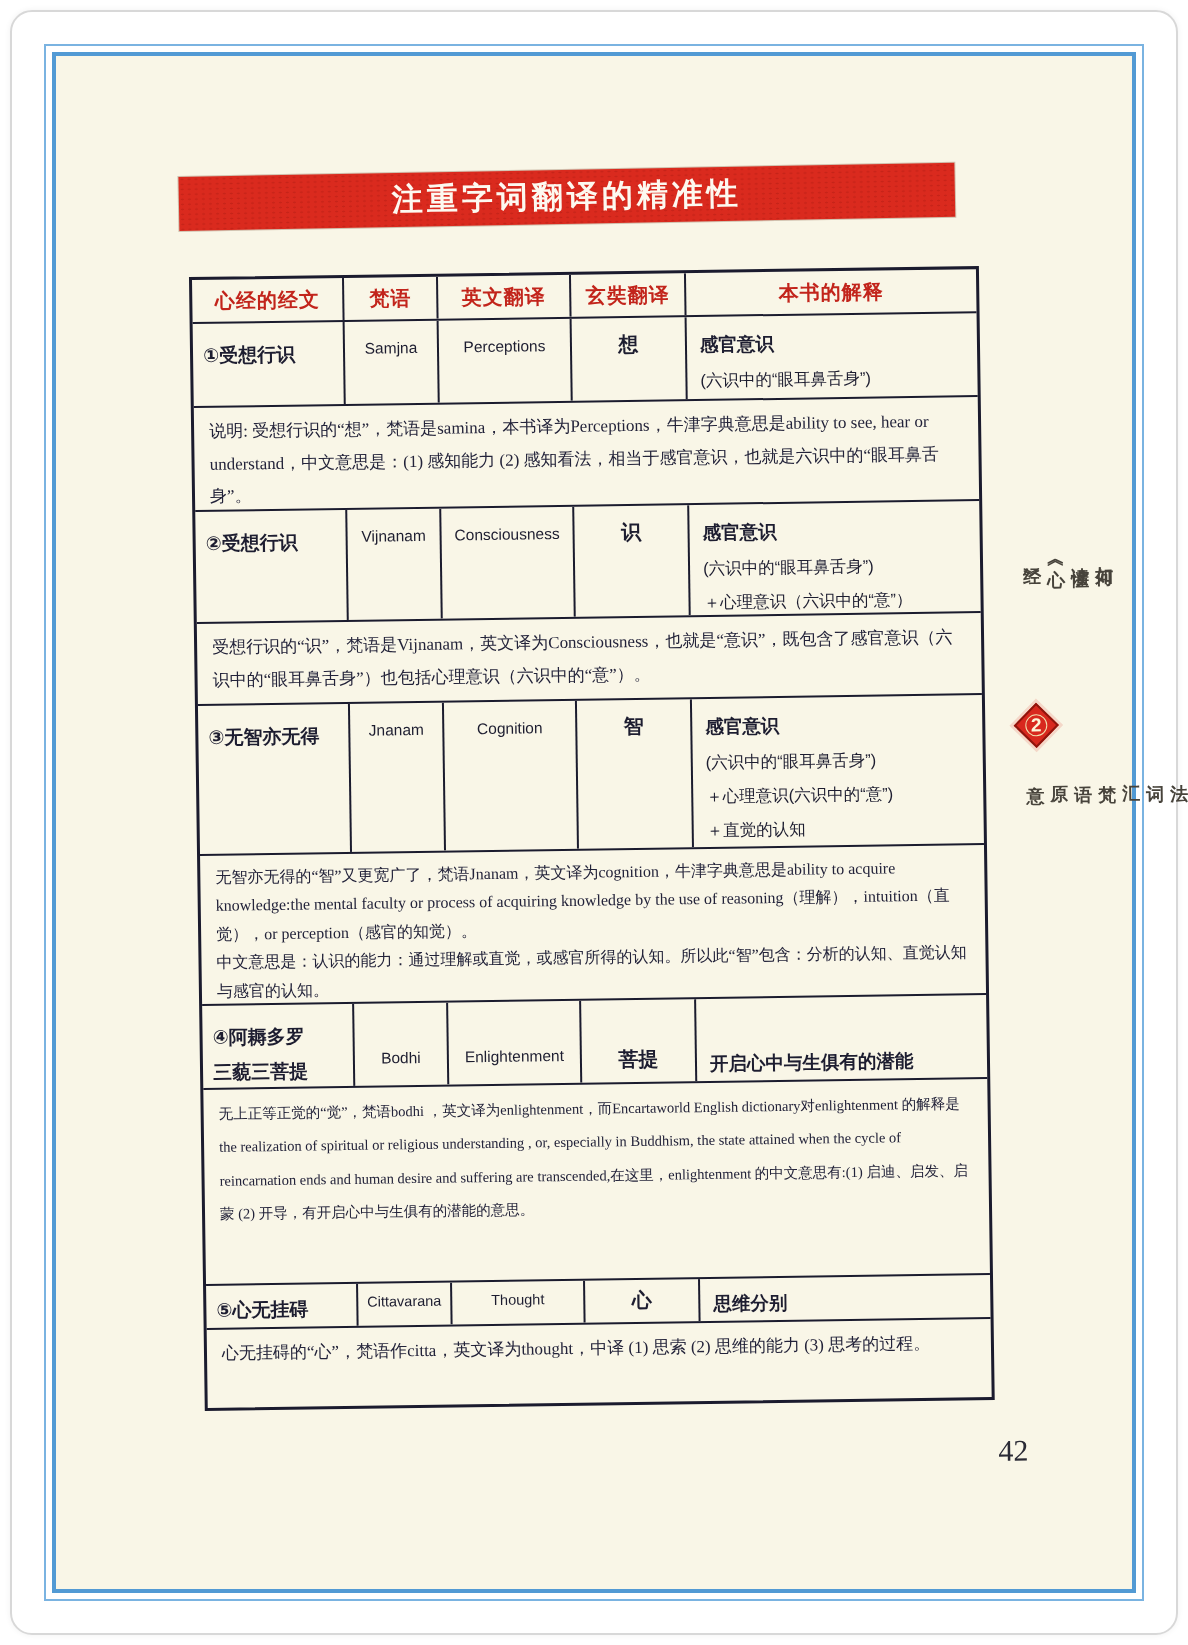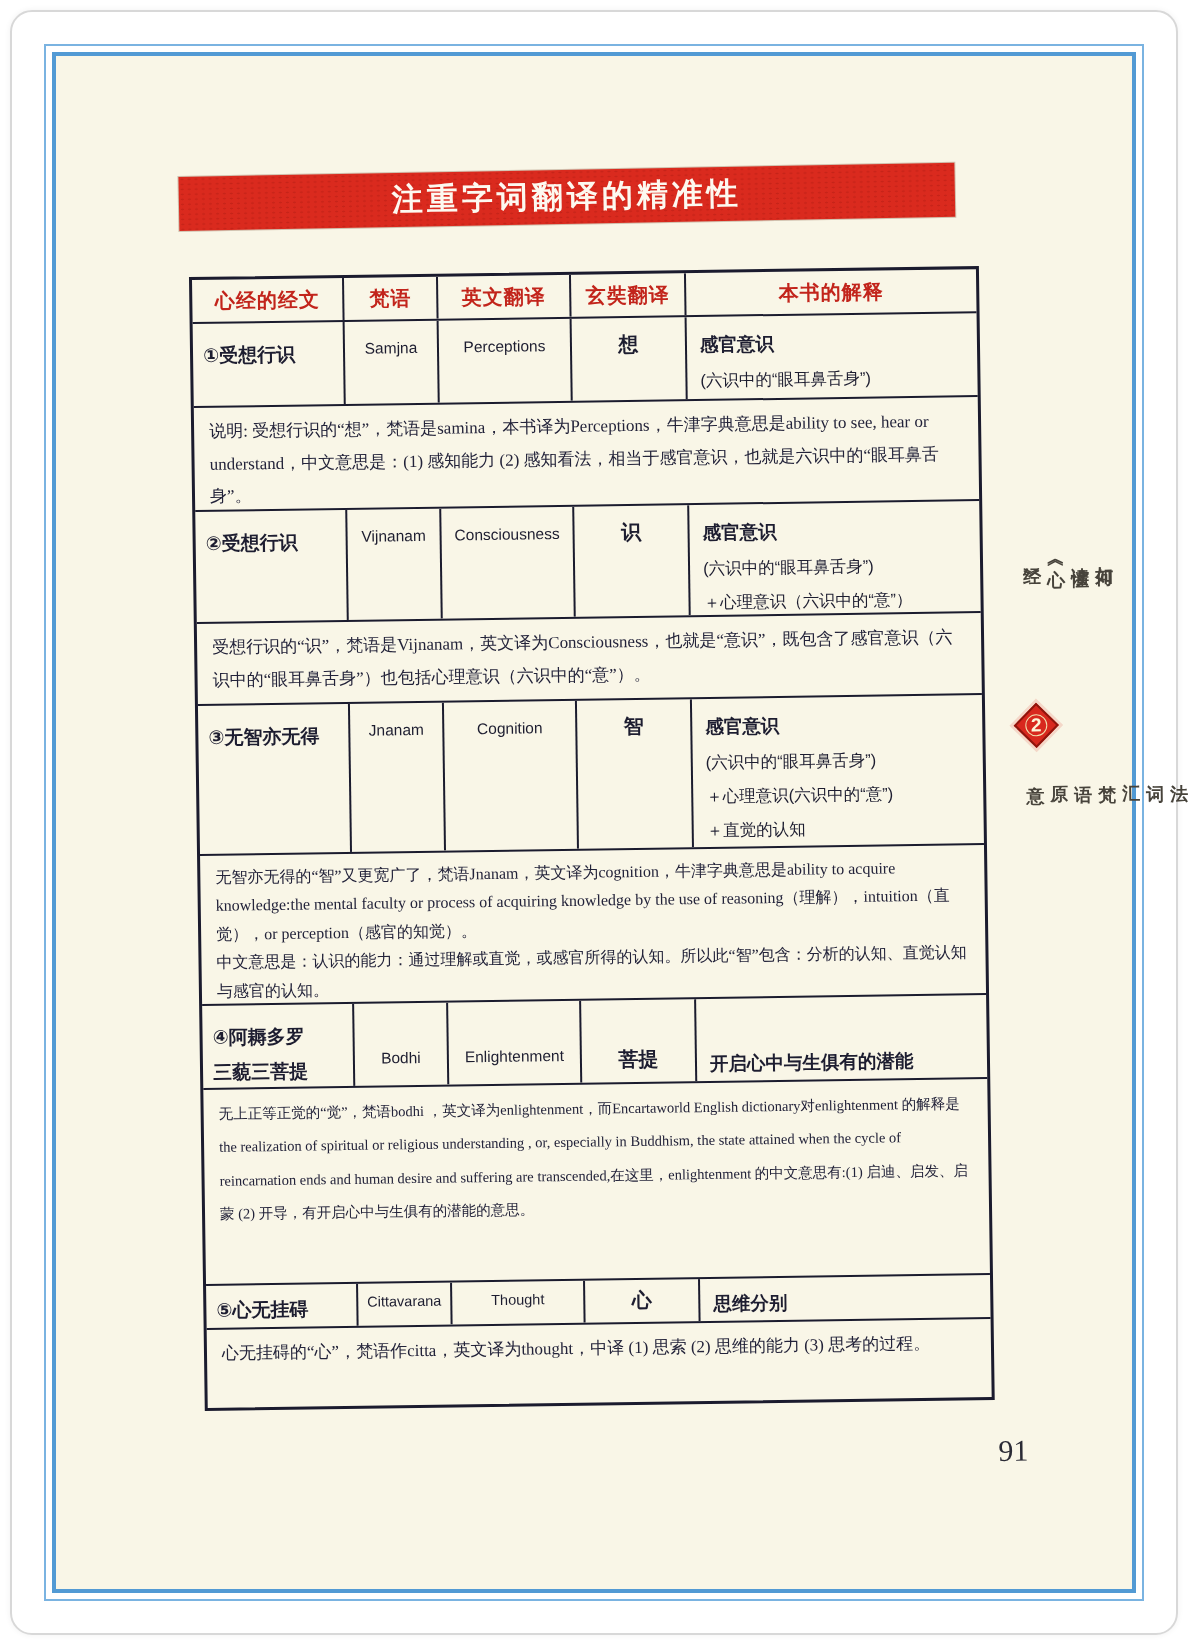--- a/index.html
+++ b/index.html
@@ -153,16 +153,16 @@
     </div>
 
     <div class="sidebar">
       <div class="sb-text sb-top">如何读懂《心经》</div>
       <div class="badge">
         <span class="badge-num">2</span>
       </div>
       <div class="sb-text sb-bottom">了解佛法词汇梵语原意</div>
     </div>
 
-    <div class="page-num">91</div>
+    <div class="page-num">42</div>
 
   </div>
 </div>
 
 </body></html>

